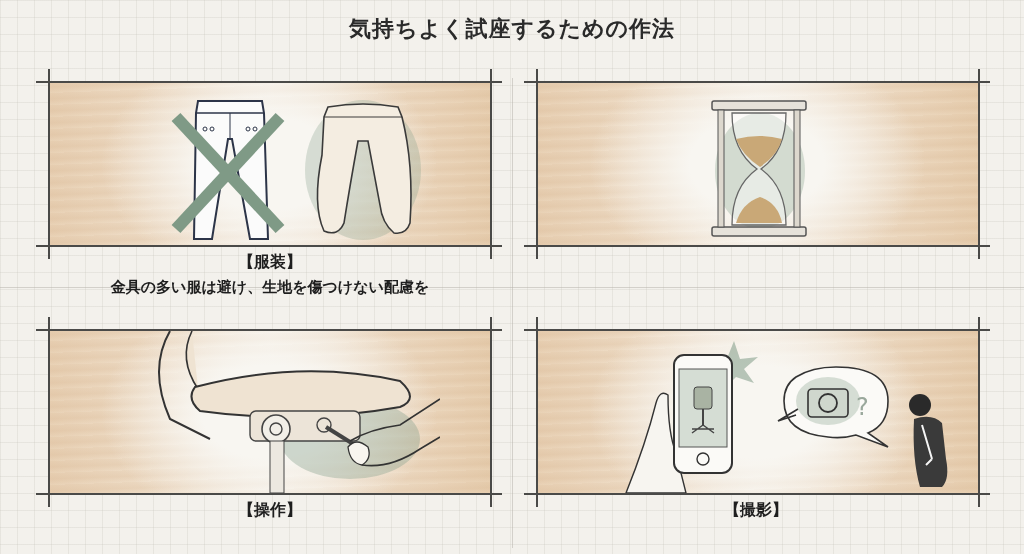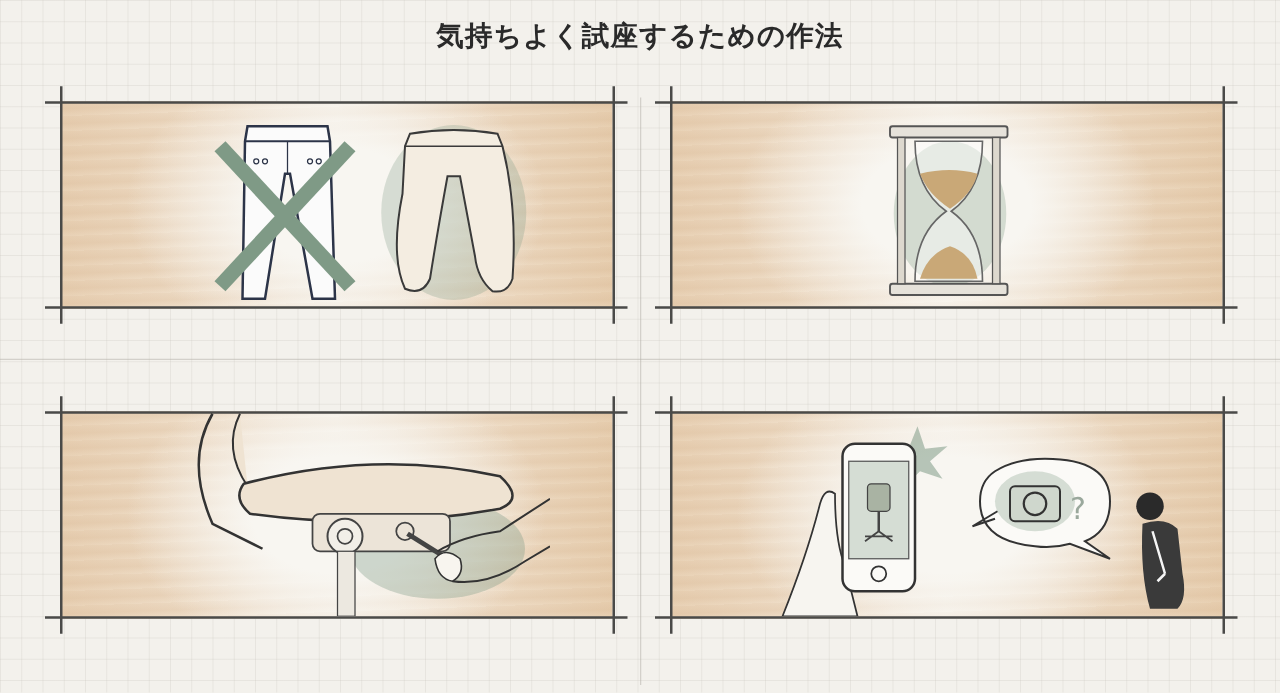--- a/index.html
+++ b/index.html
@@ -67,20 +67,22 @@
     <line x1="26" y1="18" x2="130" y2="130" stroke="#7f9a86" stroke-width="12"></line>
     <line x1="130" y1="18" x2="26" y2="130" stroke="#7f9a86" stroke-width="12"></line>
   </svg>
 
   <svg style="left:258px; top:14px;" width="130" height="150" viewBox="0 0 130 150">
     <ellipse cx="65" cy="75" rx="58" ry="70" fill="rgba(127,154,134,0.28)"></ellipse>
     <path d="M30 12 Q65 6 100 12 L104 22 Q116 70 112 128 Q108 140 96 138 Q84 128 82 110 L70 46 L60 46 Q52 90 46 128 Q40 142 26 136 Q14 110 24 60 L26 22 Z" fill="#f4ede1" stroke="#3a3a3a" stroke-width="1.6"></path>
     <line x1="26" y1="22" x2="104" y2="22" stroke="#3a3a3a" stroke-width="1.2"></line>
   </svg>
 
+  <div class="cap-head" style="top:171px;">【服装】</div>
+  <div class="cap-body" style="top:197px;">金具の多い服は避け、生地を傷つけない配慮を</div>
 </section>
 
 <section class="panel" style="left:526px; top:81px;">
   <div class="frame" style="left:10px; width:442px;"></div>
   <div class="hline" style="left:-2px; top:0; width:466px;"></div>
   <div class="hline" style="left:-2px; top:164px; width:466px;"></div>
   <div class="vline" style="left:10px; top:-12px; height:190px;"></div>
   <div class="vline" style="left:452px; top:-12px; height:190px;"></div>
 
   <svg style="left:184px; top:18px;" width="100" height="140" viewBox="0 0 100 140">
@@ -111,20 +113,21 @@
     <rect x="150" y="82" width="110" height="30" rx="6" fill="#ece4d8" stroke="#444" stroke-width="1.4"></rect>
     <circle cx="176" cy="100" r="14" fill="#f2efe8" stroke="#444" stroke-width="1.6"></circle>
     <circle cx="176" cy="100" r="6" fill="none" stroke="#444" stroke-width="1.4"></circle>
     <circle cx="224" cy="96" r="7" fill="none" stroke="#444" stroke-width="1.4"></circle>
     <line x1="226" y1="98" x2="258" y2="118" stroke="#444" stroke-width="4"></line>
     <rect x="170" y="112" width="14" height="52" fill="#ece8e0" stroke="#444"></rect>
     <path d="M250 112 Q270 100 300 96 L340 70 M262 136 Q290 140 320 120 L340 108" fill="none" stroke="#333" stroke-width="1.6"></path>
     <path d="M248 118 Q256 108 268 118 Q272 130 262 136 Q250 134 248 118 Z" fill="#f8f5ef" stroke="#333" stroke-width="1.3"></path>
   </svg>
 
+  <div class="cap-head" style="top:171px;">【操作】</div>
 </section>
 
 <section class="panel" style="left:526px; top:329px;">
   <div class="frame" style="left:10px; width:442px;"></div>
   <div class="hline" style="left:-2px; top:0; width:466px;"></div>
   <div class="hline" style="left:-2px; top:164px; width:466px;"></div>
   <div class="vline" style="left:10px; top:-12px; height:190px;"></div>
   <div class="vline" style="left:452px; top:-12px; height:190px;"></div>
 
   <svg style="left:90px; top:4px;" width="150" height="160" viewBox="0 0 150 160">
@@ -145,13 +148,14 @@
     <circle cx="52" cy="40" r="9" fill="none" stroke="#333" stroke-width="1.8"></circle>
     <text x="80" y="52" font-size="24" fill="#9aa89c" font-family="DejaVu Sans, sans-serif">?</text>
   </svg>
 
   <svg style="left:376px; top:60px;" width="60" height="100" viewBox="0 0 60 100">
     <circle cx="18" cy="16" r="11" fill="#2a2a2a"></circle>
     <path d="M12 30 Q30 24 40 34 L44 70 Q48 90 40 98 L18 98 Q10 70 12 30 Z" fill="#3a3a3a"></path>
     <path d="M20 36 L30 70 M30 70 L24 76" stroke="#f5f5f5" stroke-width="2" fill="none"></path>
   </svg>
 
+  <div class="cap-head" style="top:171px;">【撮影】</div>
 </section>
 
 </body></html>

